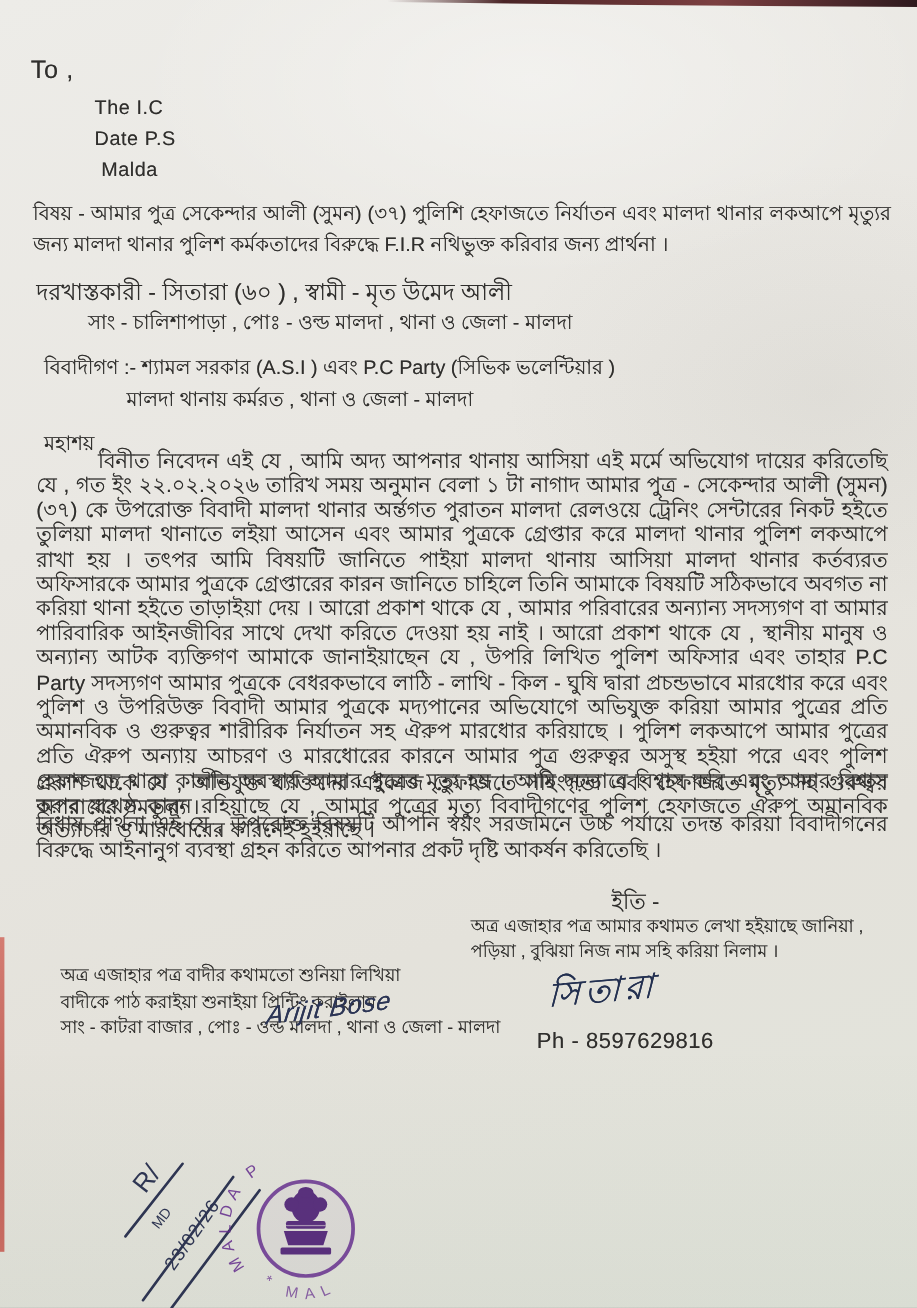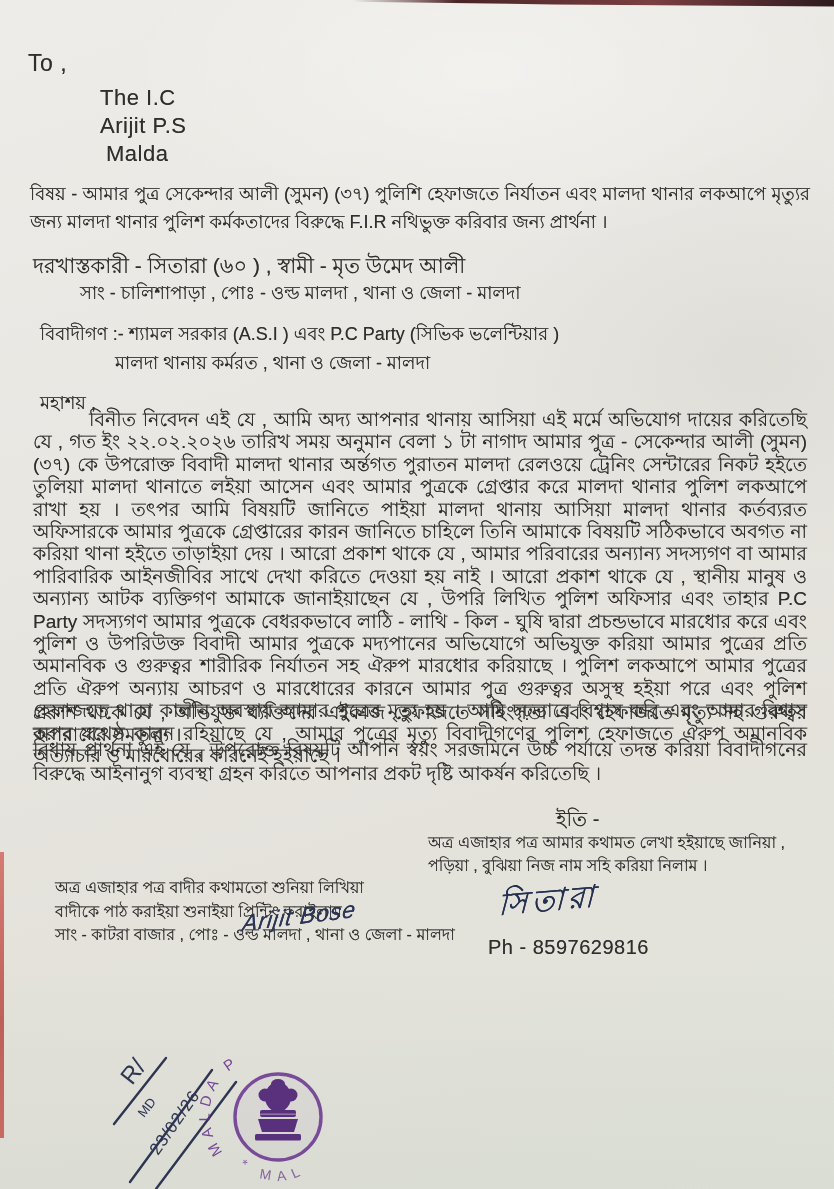--- a/index.html
+++ b/index.html
@@ -39,23 +39,23 @@
 </style>
 </head>
 <body>
 
 <div class="sheet">
   <div class="shade"></div>
   <div class="top-edge"></div>
   <div class="left-edge"></div>
 
   <div class="abs txt latin" style="left:28px;top:50px;font-size:23px;">To ,</div>
-  <div class="abs txt latin" style="left:100px;top:84px;font-size:22px;line-height:28px;">
+  <div class="abs txt latin" style="left:86px;top:84px;font-size:18px;line-height:28px;">
     <div>The I.C</div>
-    <div>Arijit P.S</div>
+    <div>Date P.S</div>
     <div style="padding-left:6px;">Malda</div>
   </div>
 
   <div class="abs txt" style="left:30px;top:180px;width:780px;font-size:18px;line-height:28px;text-align:justify;">বিষয় - আমার পুত্র সেকেন্দার আলী (সুমন) (৩৭) পুলিশি হেফাজতে নির্যাতন এবং মালদা থানার লকআপে মৃত্যুর জন্য মালদা থানার পুলিশ কর্মকতাদের বিরুদ্ধে F.I.R  নথিভুক্ত করিবার জন্য প্রার্থনা ।</div>
 
   <div class="abs txt" style="left:33px;top:250px;font-size:21px;">দরখাস্তকারী - সিতারা (৬০ ) , স্বামী - মৃত উমেদ আলী</div>
   <div class="abs txt" style="left:80px;top:279px;font-size:18px;">সাং - চালিশাপাড়া , পোঃ - ওল্ড মালদা , থানা ও জেলা - মালদা</div>
 
   <div class="abs txt" style="left:40px;top:320px;font-size:18px;">বিবাদীগণ :-  শ্যামল সরকার (A.S.I ) এবং P.C Party (সিভিক ভলেন্টিয়ার )</div>
   <div class="abs txt" style="left:115px;top:349px;font-size:18px;">মালদা থানায় কর্মরত , থানা ও জেলা - মালদা</div>

